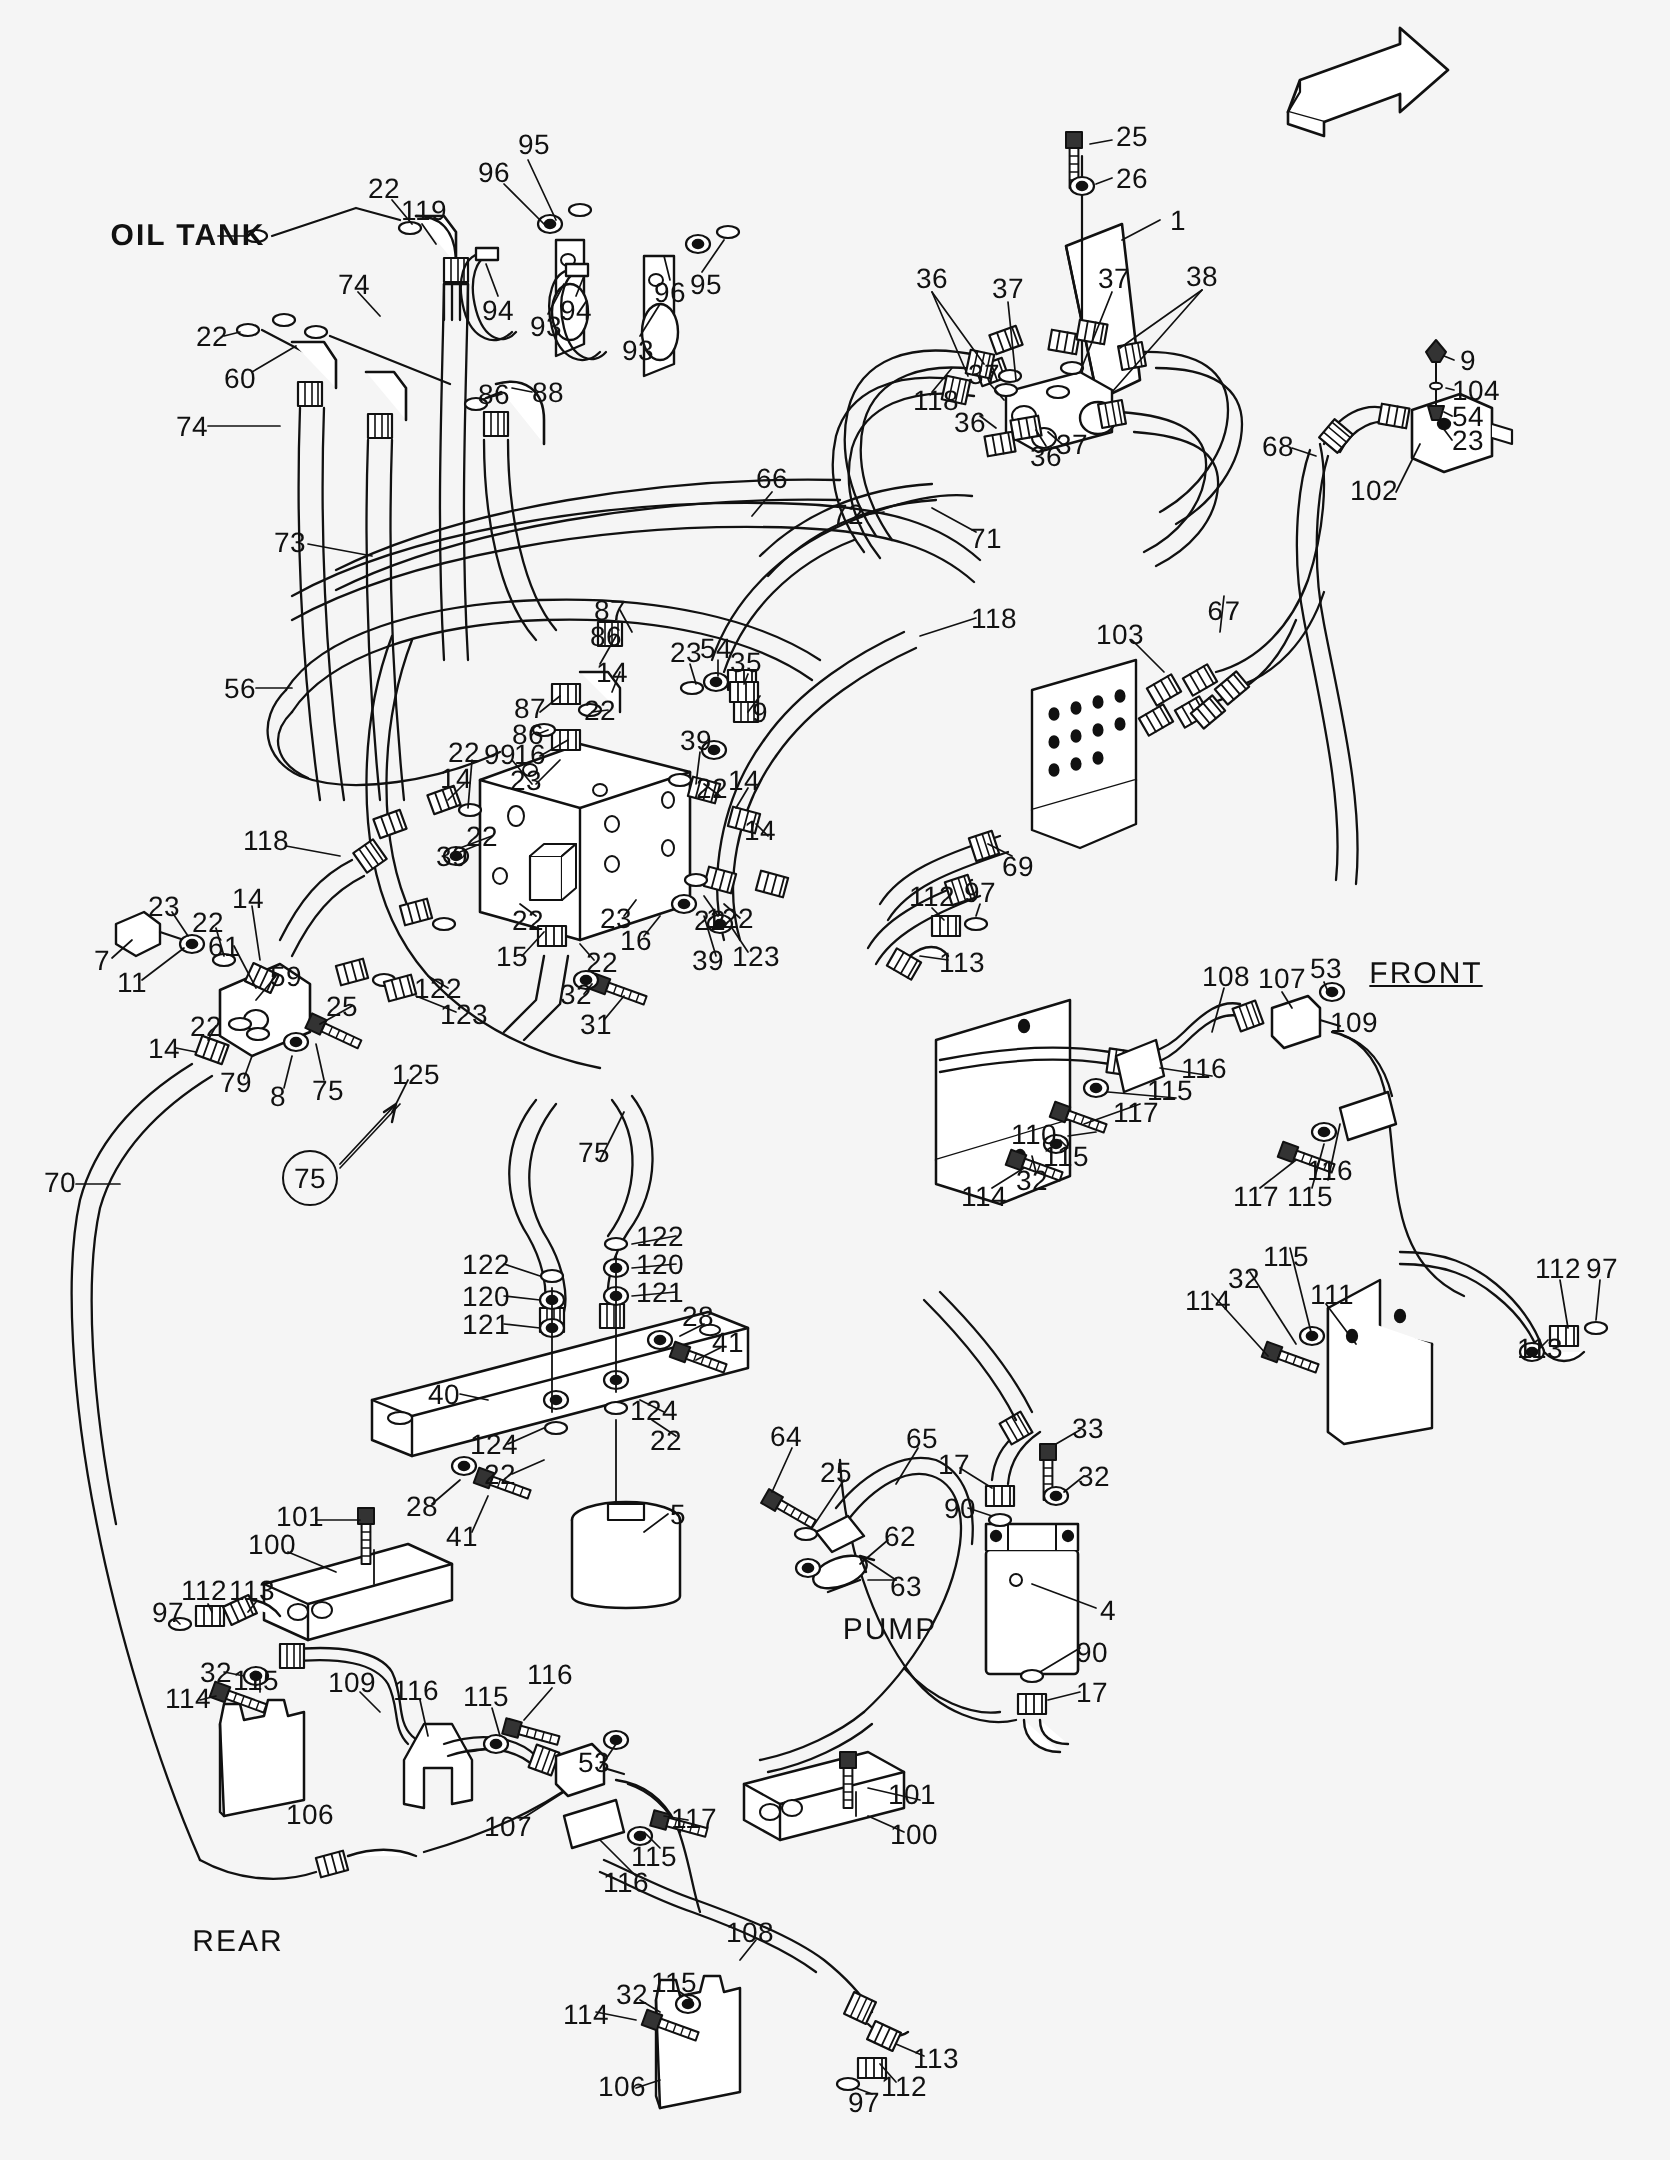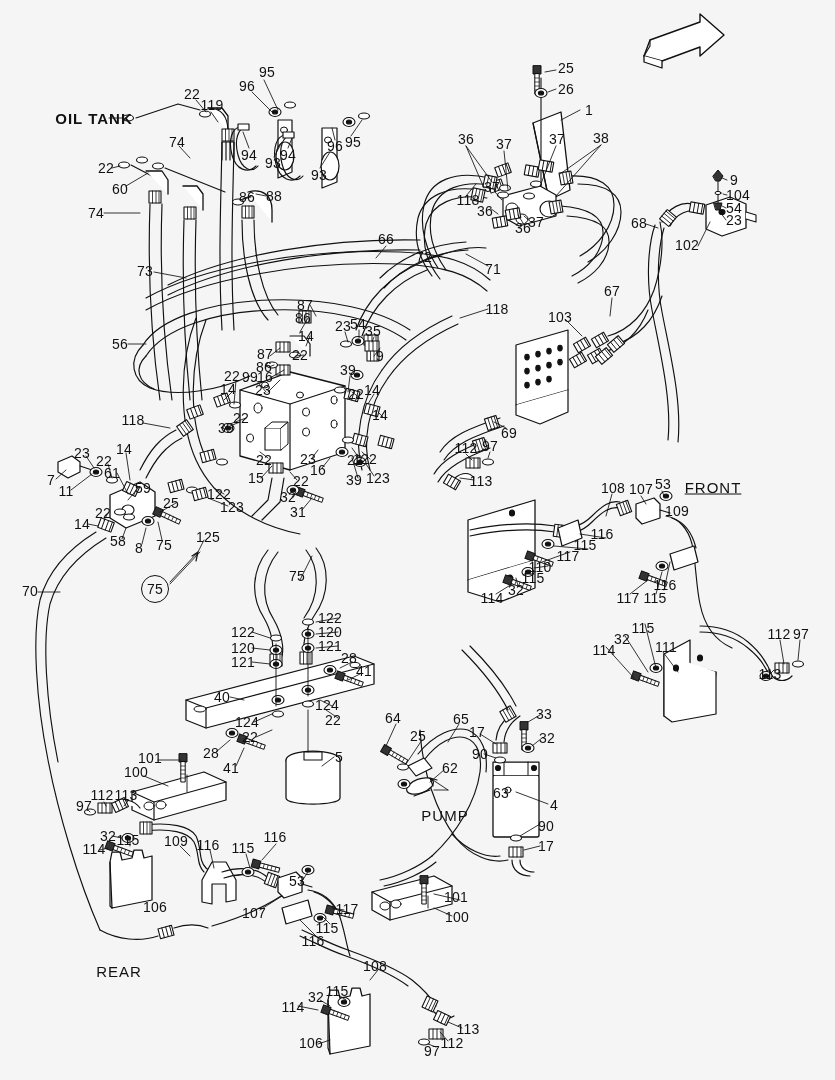--- a/index.html
+++ b/index.html
@@ -769,21 +769,21 @@
       <div class="lbl" style="left: 639px; top: 223px;">68</div>
       <div class="lbl" style="left: 687px; top: 245px;">102</div>
       <div class="lbl" style="left: 247px; top: 197px;">86</div>
       <div class="lbl" style="left: 274px; top: 196px;">88</div>
       <div class="lbl" style="left: 96px; top: 213px;">74</div>
       <div class="lbl" style="left: 386px; top: 239px;">66</div>
       <div class="lbl" style="left: 424px; top: 257px;">72</div>
       <div class="lbl" style="left: 493px; top: 269px;">71</div>
       <div class="lbl" style="left: 145px; top: 271px;">73</div>
       <div class="lbl" style="left: 497px; top: 309px;">118</div>
-      <div class="lbl" style="left: 612px; top: 291px;">67</div>
+      <div class="lbl" style="left: 612px; top: 307px; font-family: Liberation Mono, monospace;">67</div>
       <div class="lbl" style="left: 560px; top: 317px;">103</div>
       <div class="lbl" style="left: 305px; top: 305px;">87</div>
       <div class="lbl" style="left: 303px; top: 318px;">86</div>
       <div class="lbl" style="left: 343px; top: 326px;">23</div>
       <div class="lbl" style="left: 358px; top: 324px;">54</div>
       <div class="lbl" style="left: 373px; top: 331px;">35</div>
       <div class="lbl" style="left: 306px; top: 336px;">14</div>
       <div class="lbl" style="left: 300px; top: 355px;">22</div>
       <div class="lbl" style="left: 380px; top: 356px;">9</div>
       <div class="lbl" style="left: 120px; top: 344px;">56</div>
@@ -821,36 +821,36 @@
       <div class="lbl" style="left: 264px; top: 460px;">22</div>
       <div class="lbl" style="left: 256px; top: 478px;">15</div>
       <div class="lbl" style="left: 301px; top: 481px;">22</div>
       <div class="lbl" style="left: 171px; top: 503px;">25</div>
       <div class="lbl" style="left: 219px; top: 494px;">122</div>
       <div class="lbl" style="left: 232px; top: 507px;">123</div>
       <div class="lbl" style="left: 288px; top: 497px;">32</div>
       <div class="lbl" style="left: 298px; top: 512px;">31</div>
       <div class="lbl" style="left: 103px; top: 513px;">22</div>
       <div class="lbl" style="left: 82px; top: 524px;">14</div>
-      <div class="lbl" style="left: 118px; top: 541px;">58</div>
+      <div class="lbl" style="left: 118px; top: 541px;">79</div>
       <div class="lbl" style="left: 139px; top: 548px;">8</div>
       <div class="lbl" style="left: 164px; top: 545px;">75</div>
       <div class="lbl" style="left: 208px; top: 537px;">125</div>
       <div class="lbl circ" style="left: 155px; top: 589px;">75</div>
       <div class="lbl" style="left: 297px; top: 576px;">75</div>
       <div class="lbl" style="left: 30px; top: 591px;">70</div>
       <div class="lbl" style="left: 613px; top: 488px;">108</div>
       <div class="lbl" style="left: 641px; top: 489px;">107</div>
       <div class="lbl" style="left: 663px; top: 484px;">53</div>
       <div class="lbl big" style="left: 713px; top: 487px; text-decoration: underline;">FRONT</div>
       <div class="lbl" style="left: 677px; top: 511px;">109</div>
       <div class="lbl" style="left: 602px; top: 534px;">116</div>
       <div class="lbl" style="left: 585px; top: 545px;">115</div>
       <div class="lbl" style="left: 568px; top: 556px;">117</div>
-      <div class="lbl" style="left: 540px; top: 567px;">110</div>
+      <div class="lbl" style="left: 517px; top: 567px;">110</div>
       <div class="lbl" style="left: 533px; top: 578px;">115</div>
       <div class="lbl" style="left: 516px; top: 590px;">32</div>
       <div class="lbl" style="left: 492px; top: 598px;">114</div>
       <div class="lbl" style="left: 628px; top: 598px;">117</div>
       <div class="lbl" style="left: 655px; top: 598px;">115</div>
       <div class="lbl" style="left: 665px; top: 585px;">116</div>
       <div class="lbl" style="left: 666px; top: 647px;">111</div>
       <div class="lbl" style="left: 643px; top: 628px;">115</div>
       <div class="lbl" style="left: 622px; top: 639px;">32</div>
       <div class="lbl" style="left: 604px; top: 650px;">114</div>
@@ -874,21 +874,21 @@
       <div class="lbl" style="left: 231px; top: 768px;">41</div>
       <div class="lbl" style="left: 339px; top: 757px;">5</div>
       <div class="lbl" style="left: 393px; top: 718px;">64</div>
       <div class="lbl" style="left: 461px; top: 719px;">65</div>
       <div class="lbl" style="left: 477px; top: 732px;">17</div>
       <div class="lbl" style="left: 544px; top: 714px;">33</div>
       <div class="lbl" style="left: 547px; top: 738px;">32</div>
       <div class="lbl" style="left: 418px; top: 736px;">25</div>
       <div class="lbl" style="left: 480px; top: 754px;">90</div>
       <div class="lbl" style="left: 450px; top: 768px;">62</div>
-      <div class="lbl" style="left: 453px; top: 793px; margin-left: 48px;">63</div>
+      <div class="lbl" style="left: 453px; top: 793px;">63</div>
       <div class="lbl big" style="left: 445px; top: 815px;">PUMP</div>
       <div class="lbl" style="left: 554px; top: 805px;">4</div>
       <div class="lbl" style="left: 546px; top: 826px;">90</div>
       <div class="lbl" style="left: 546px; top: 846px;">17</div>
       <div class="lbl" style="left: 150px; top: 758px;">101</div>
       <div class="lbl" style="left: 136px; top: 772px;">100</div>
       <div class="lbl" style="left: 102px; top: 795px;">112</div>
       <div class="lbl" style="left: 126px; top: 795px;">113</div>
       <div class="lbl" style="left: 84px; top: 806px;">97</div>
       <div class="lbl" style="left: 108px; top: 836px;">32</div>

